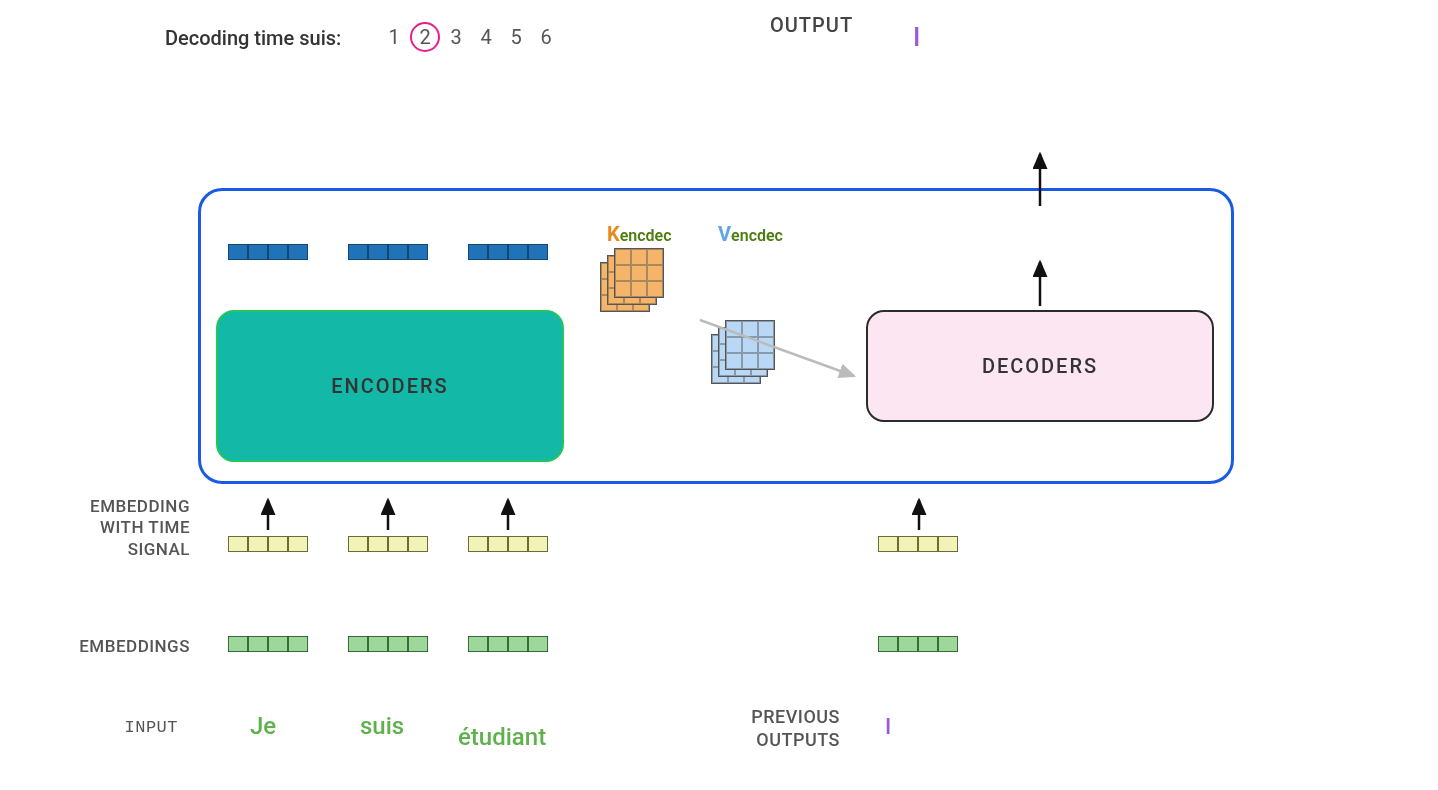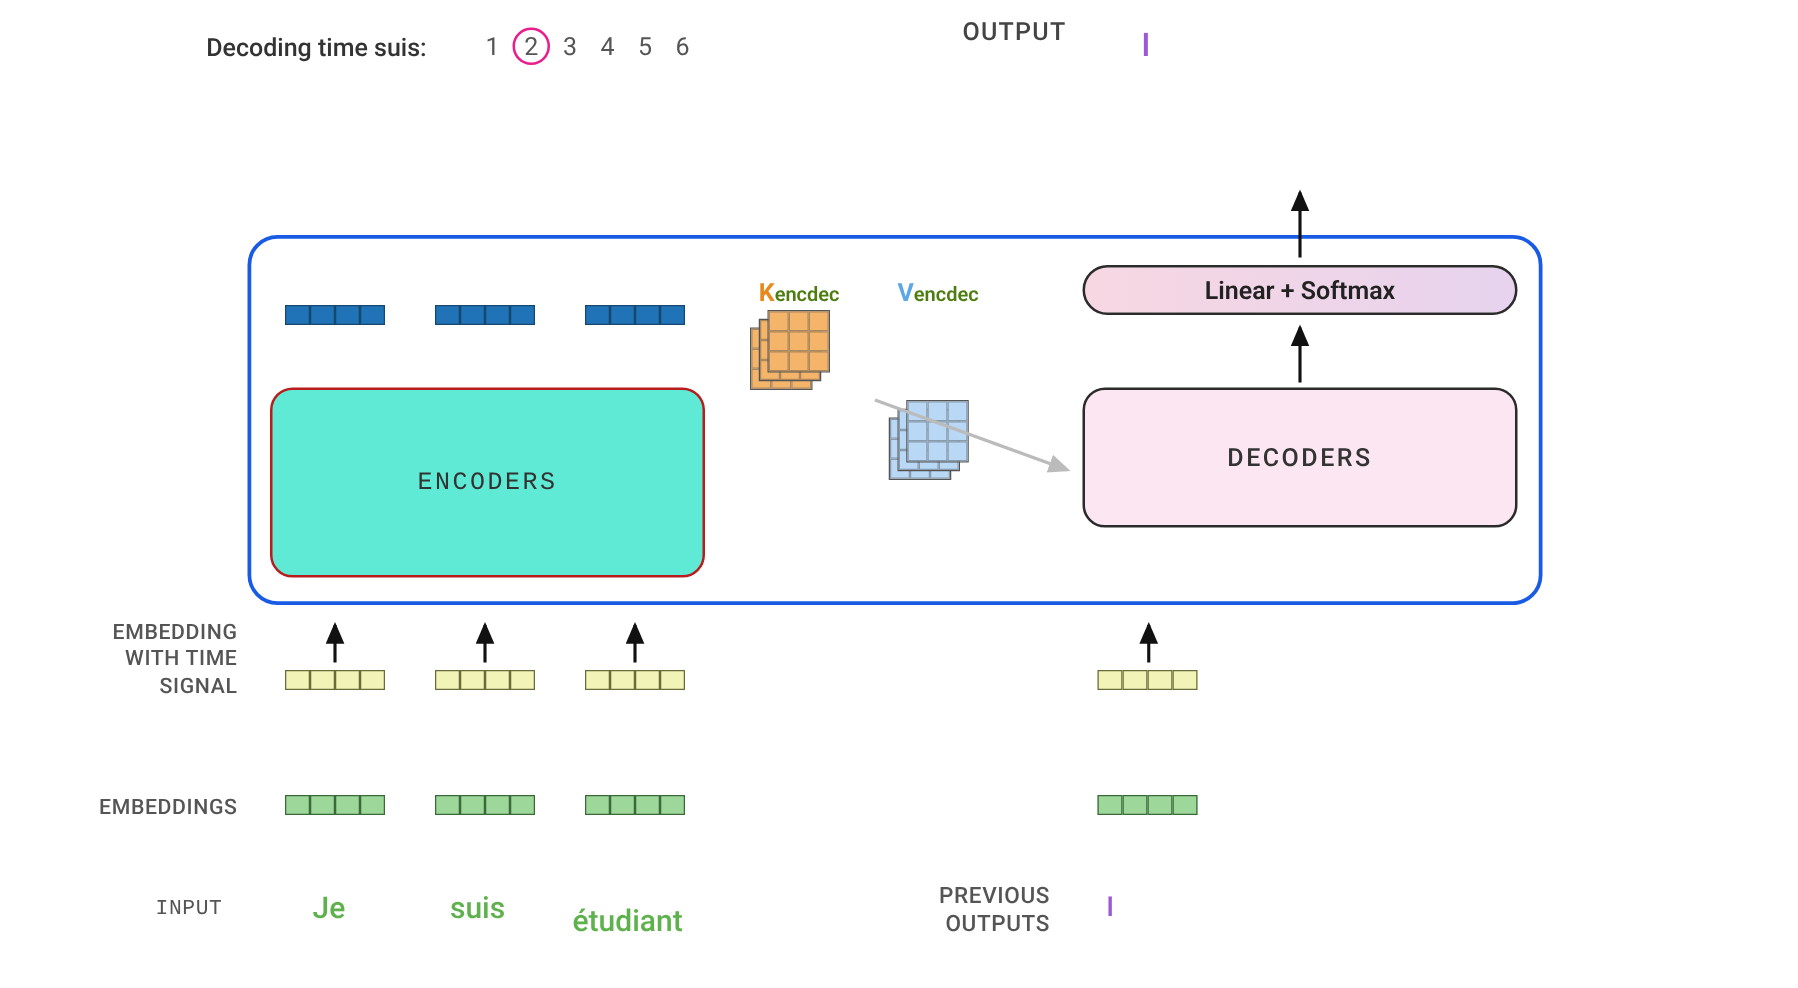--- a/index.html
+++ b/index.html
@@ -28,25 +28,25 @@
 
   
   .main-box {
     border: 3px solid #1a5be6;
     border-radius: 24px;
     background: #fff;
   }
 
   
   .enc-box {
-    border: 2px solid #b91c1c;
+    border: 2px solid #22c55e;
     border-radius: 18px;
-    background: #5eead4;
+    background: #14b8a6;
     display: flex; align-items: center; justify-content: center;
-    font-size: 20px; letter-spacing: 2px; color: #333; font-weight: 500; font-family: Liberation Mono, monospace;
+    font-size: 20px; letter-spacing: 2px; color: #333; font-weight: 500;
   }
   .dec-box {
     border: 2px solid #2b2b2b;
     border-radius: 18px;
     background: #fbe6f1;
     display: flex; align-items: center; justify-content: center;
     font-size: 20px; letter-spacing: 2px; color: #333; font-weight: 500;
   }
   .linsoft-box {
     border: 2px solid #2b2b2b;
@@ -214,23 +214,20 @@
   </div>
 
   <div class="abs enc-box" style="left:216px; top:310px; width:348px; height:152px;">
     <span>ENCODERS</span>
   </div>
 
   <div class="abs dec-box" style="left:866px; top:310px; width:348px; height:112px;">
     <span>DECODERS</span>
   </div>
 
-  <div class="abs linsoft-box" style="left:866px; top:212px; width:348px; height:40px;">
-    <span>Linear + Softmax</span>
-  </div>
 
   <div class="abs cellrow" style="left:228px; top:536px;">
     <div class="cell cell-yellow"></div>
       <div class="cell cell-yellow"></div>
       <div class="cell cell-yellow"></div>
       <div class="cell cell-yellow"></div>
   </div>
   <div class="abs cellrow" style="left:348px; top:536px;">
     <div class="cell cell-yellow"></div>
       <div class="cell cell-yellow"></div>

